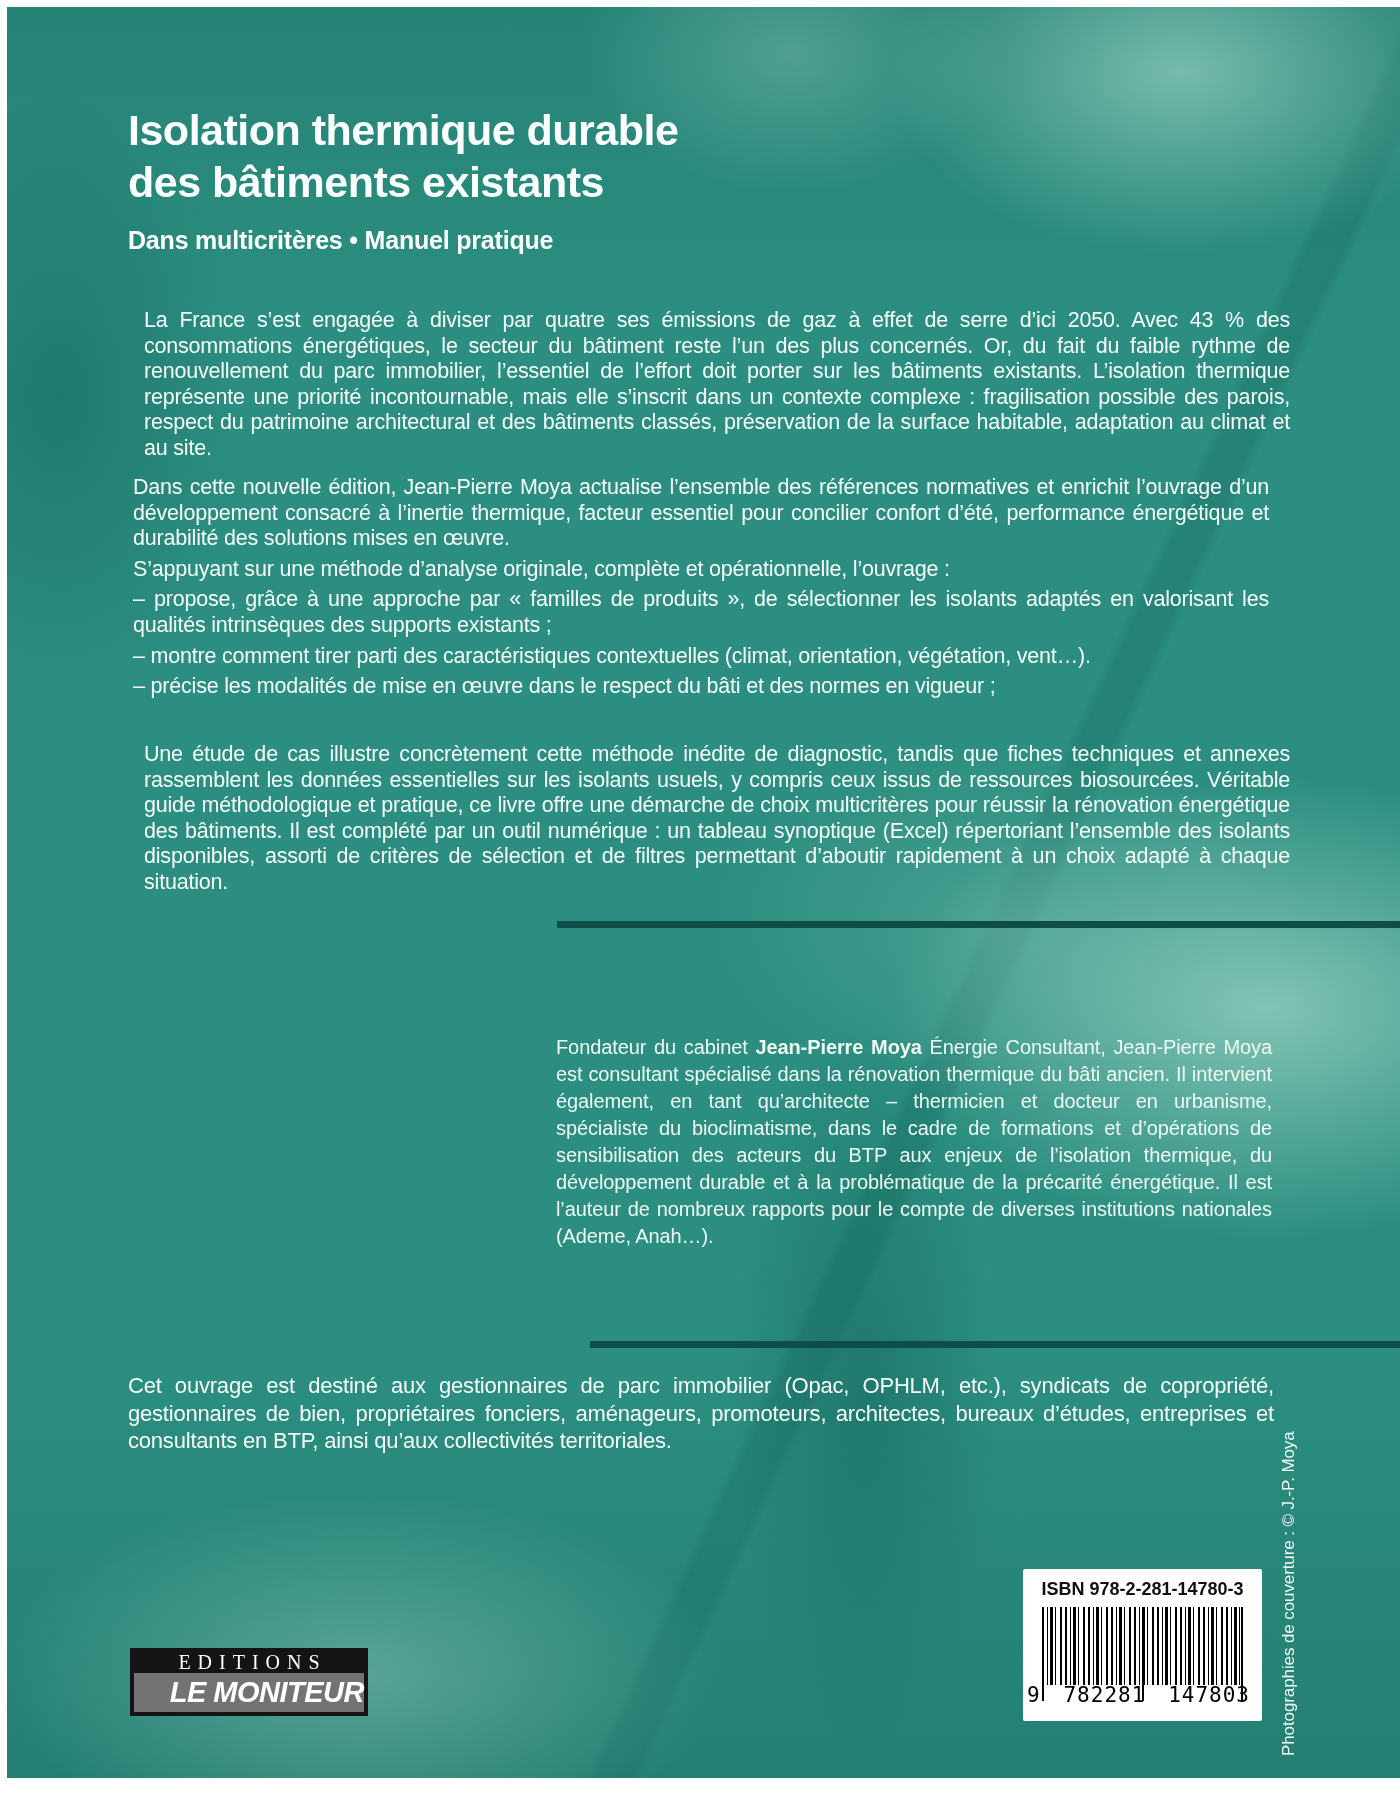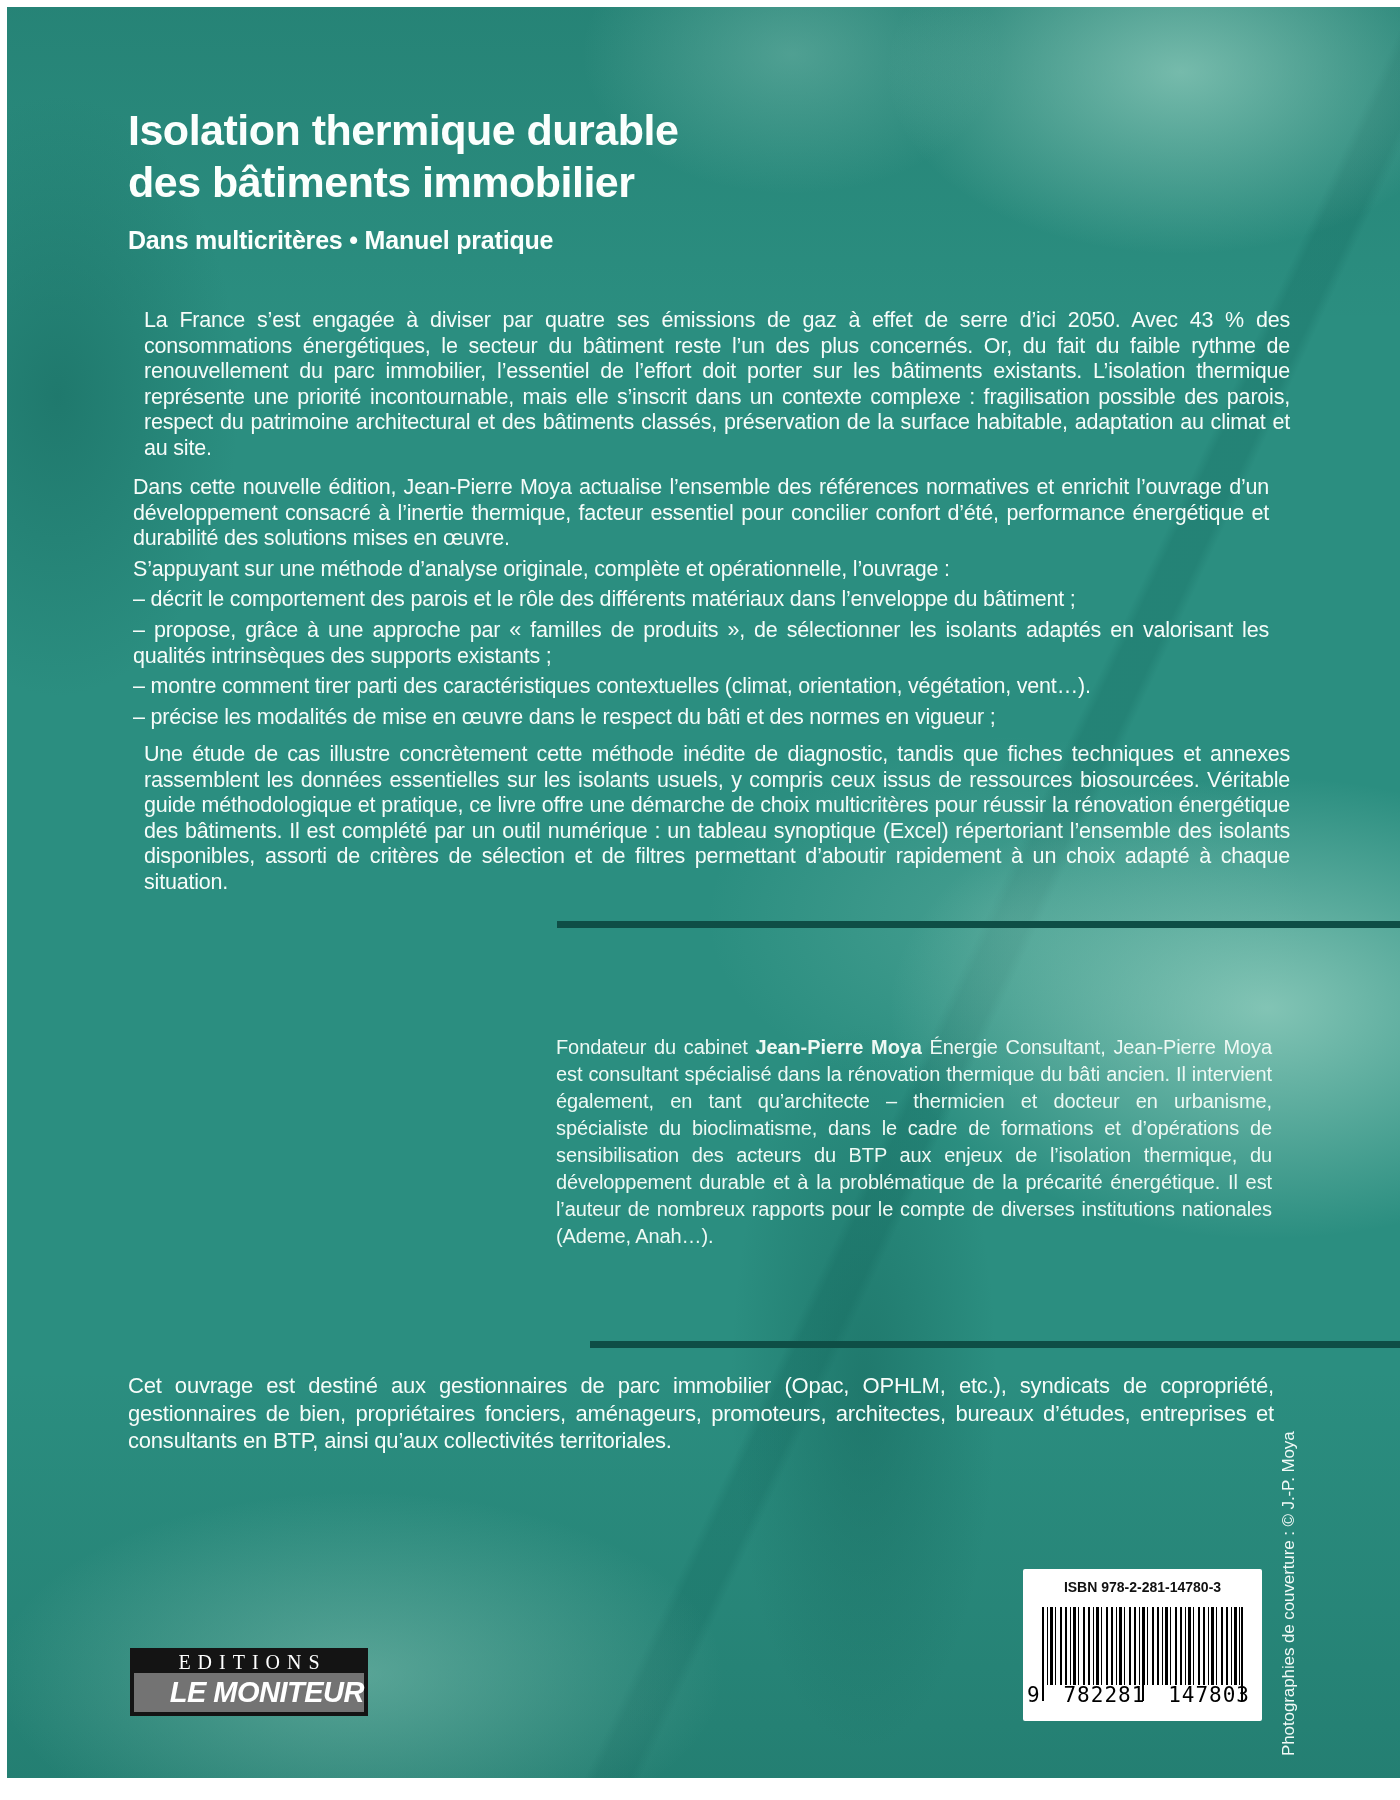--- a/index.html
+++ b/index.html
@@ -32,21 +32,21 @@
   .p2 p{margin:5px;}
   .p3{position:absolute;left:128px;top:726px;width:1146px;}
   .rule{position:absolute;height:7px;background:#0e4e46;z-index:2;}
   .rule-a{left:557px;right:0;top:921px;}
   .rule-b{left:590px;right:0;top:1341px;}
   .bio{position:absolute;left:556px;top:1034px;width:716px;font-size:20px;line-height:27px;letter-spacing:-0.1px;text-align:justify;margin:0;color:#eef9f4;}
   .bio b{font-weight:700;}
   .audience{position:absolute;left:128px;top:1372px;width:1146px;font-size:22px;line-height:27.5px;letter-spacing:-0.2px;text-align:justify;margin:0;}
   
   .isbn-box{position:absolute;left:1023px;top:1569px;width:239px;height:152px;background:#ffffff;border-radius:2px;z-index:3;}
-  .isbn-label{position:absolute;left:0;right:0;top:10px;text-align:center;color:#111;font-size:14px;font-weight:700;letter-spacing:0px;}
+  .isbn-label{position:absolute;left:0;right:0;top:10px;text-align:center;color:#111;font-size:18px;font-weight:700;letter-spacing:0px;}
   .barcode{position:absolute;left:19px;right:19px;top:38px;height:78px;
     background-image:repeating-linear-gradient(90deg,
       #000 0px,#000 2px, rgba(0,0,0,0) 2px, rgba(0,0,0,0) 5px,
       #000 5px,#000 6px, rgba(0,0,0,0) 6px, rgba(0,0,0,0) 8px,
       #000 8px,#000 11px, rgba(0,0,0,0) 11px, rgba(0,0,0,0) 13px,
       #000 13px,#000 14px, rgba(0,0,0,0) 14px, rgba(0,0,0,0) 18px,
       #000 18px,#000 20px, rgba(0,0,0,0) 20px, rgba(0,0,0,0) 23px);}
   .guard{position:absolute;top:38px;width:2px;height:94px;background:#000;}
   .guard.g1{left:19px;}
   .guard.g2{left:119px;}
@@ -62,31 +62,30 @@
   .photo-credit{position:absolute;left:1279px;top:1756px;width:352px;transform:rotate(-90deg);transform-origin:0 0;
     font-size:17px;letter-spacing:-0.1px;color:#f2faf7;white-space:nowrap;}
 </style>
 </head>
 <body>
 
 <div class="page">
 
   <h1 class="title">
     <span>Isolation thermique durable</span><br>
-    <span>des bâtiments immobilier</span>
+    <span>des bâtiments existants</span>
   </h1>
 
   <h2 class="subtitle">Dans multicritères • Manuel pratique</h2>
 
   <p class="body jtext p1">La France s’est engagée à diviser par quatre ses émissions de gaz à effet de serre d’ici 2050. Avec 43 % des consommations énergétiques, le secteur du bâtiment reste l’un des plus concernés. Or, du fait du faible rythme de renouvellement du parc immobilier, l’essentiel de l’effort doit porter sur les bâtiments existants. L’isolation thermique représente une priorité incontournable, mais elle s’inscrit dans un contexte complexe : fragilisation possible des parois, respect du patrimoine architectural et des bâtiments classés, préservation de la surface habitable, adaptation au climat et au site.</p>
 
   <div class="body p2">
     <p class="jtext">Dans cette nouvelle édition, Jean-Pierre Moya actualise l’ensemble des références normatives et enrichit l’ouvrage d’un développement consacré à l’inertie thermique, facteur essentiel pour concilier confort d’été, performance énergétique et durabilité des solutions mises en œuvre.</p>
     <p>S’appuyant sur une méthode d’analyse originale, complète et opérationnelle, l’ouvrage :</p>
-    <p class="jtext">– décrit le comportement des parois et le rôle des différents matériaux dans l’enveloppe du bâtiment ;</p>
     <p class="jtext">– propose, grâce à une approche par « familles de produits », de sélectionner les isolants adaptés en valorisant les qualités intrinsèques des supports existants ;</p>
     <p class="jtext">– montre comment tirer parti des caractéristiques contextuelles (climat, orientation, végétation, vent…).</p>
     <p class="jtext">– précise les modalités de mise en œuvre dans le respect du bâti et des normes en vigueur ;</p>
   </div>
 
   <p class="body jtext p3">Une étude de cas illustre concrètement cette méthode inédite de diagnostic, tandis que fiches techniques et annexes rassemblent les données essentielles sur les isolants usuels, y compris ceux issus de ressources biosourcées. Véritable guide méthodologique et pratique, ce livre offre une démarche de choix multicritères pour réussir la rénovation énergétique des bâtiments. Il est complété par un outil numérique : un tableau synoptique (Excel) répertoriant l’ensemble des isolants disponibles, assorti de critères de sélection et de filtres permettant d’aboutir rapidement à un choix adapté à chaque situation.</p>
 
   <div class="rule rule-a"></div>
 
   <p class="bio">

